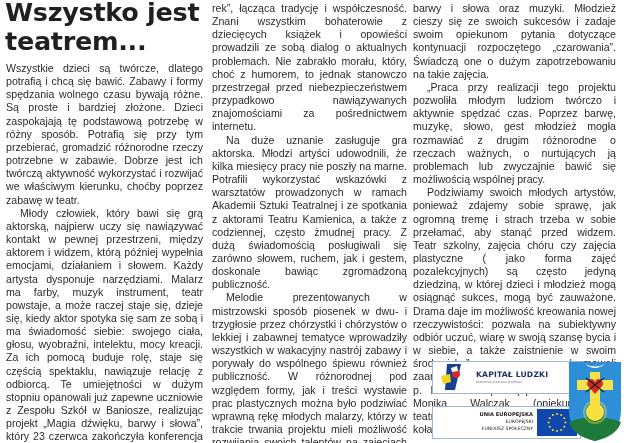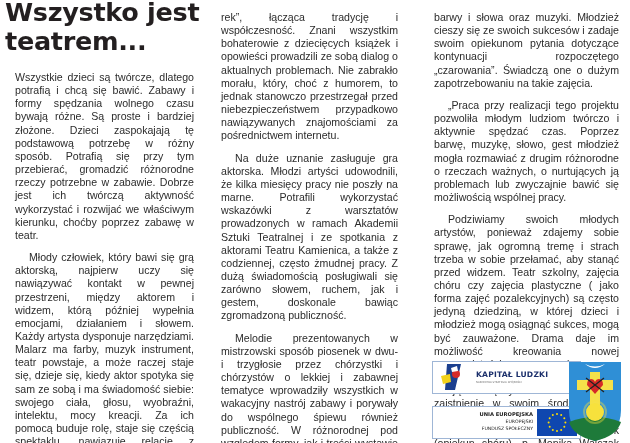--- a/index.html
+++ b/index.html
@@ -10,25 +10,25 @@
     font-family: "DejaVu Sans", sans-serif; font-weight: bold;
     font-size: 25.5px; line-height: 29px; color: #231f20; margin: 0;
     letter-spacing: -0.3px;
   }
   .col {
     position: absolute;
     font-family: "Liberation Sans", sans-serif;
     font-size: 10.6px; line-height: 13.15px; color: #2b2b2b;
     text-align: justify; hyphens: manual;
   }
-  .col p { margin: 9px; text-indent: 14px; }
+  .col p { margin: 0; text-indent: 14px; }
   .col p.noindent { text-indent: 0; }
   #col1 { left: 6px; top: 62px; width: 197px; }
   #col2 { left: 212px; top: 2px; width: 195px; }
-  #col3 { left: 425px; top: 2px; width: 203px; }
+  #col3 { left: 413px; top: 2px; width: 203px; }
   .logo-box {
     position: absolute; border: 1px solid #9fb6d6; background: #fff; padding-left: 19px;
   }
   #logo-kl { left: 432px; top: 361px; width: 128px; height: 31px; }
   #logo-ue { left: 432px; top: 406px; width: 128px; height: 31px; }
   .kl-title {
     position: absolute; left: 43px; top: 8px;
     font-family: "DejaVu Sans", sans-serif; font-weight: bold;
     font-size: 7.6px; color: #1b2f6b; letter-spacing: 0.2px; white-space: nowrap;
   }

